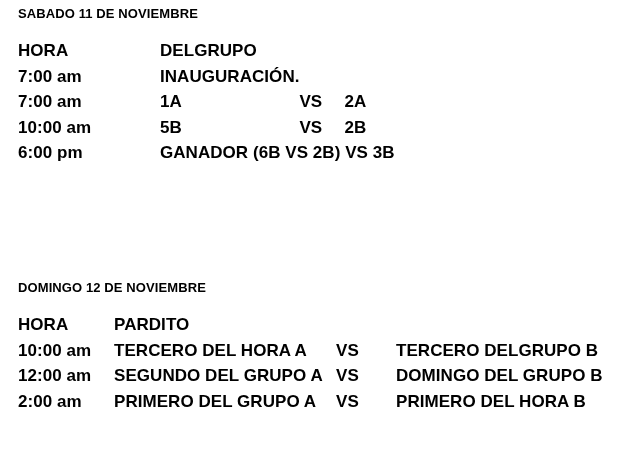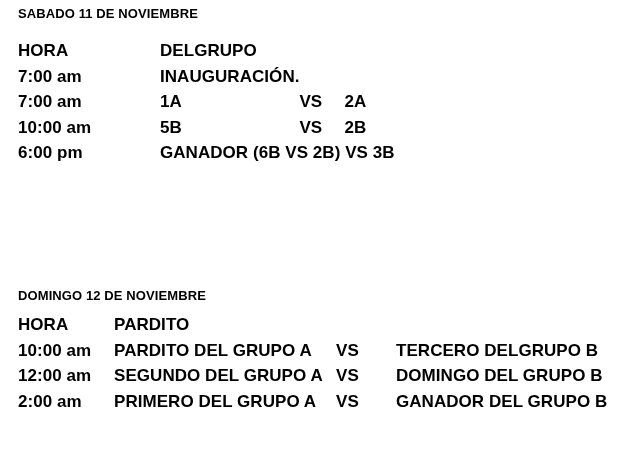--- a/index.html
+++ b/index.html
@@ -51,21 +51,21 @@
   #saturday-table .col-b    { width: auto; }
 
   
   #sunday-table .col-time { width: 96px; }
   #sunday-table .col-a    { width: 222px; }
   #sunday-table .col-vs   { width: 60px; }
   #sunday-table .col-b    { width: auto; }
 
   .sat-head { top: 6px; }
   .sat-body { top: 38px; }
-  .sun-head { top: 288px; }
+  .sun-head { top: 280px; }
   .sun-body { top: 312px; }
 </style>
 </head>
 <body>
 
 <div class="page">
 
   <div class="section sat-head">
     <div class="section-title">SABADO 11 DE NOVIEMBRE</div>
   </div>
@@ -109,33 +109,33 @@
 
   <div class="section sun-body">
     <table id="sunday-table">
       <tbody>
         <tr>
           <td class="col-time">HORA</td>
           <td class="col-a" colspan="3">PARDITO</td>
         </tr>
         <tr>
           <td class="col-time">10:00 am</td>
-          <td class="col-a">PARDITO DEL GRUPO A</td>
+          <td class="col-a">TERCERO DEL HORA A</td>
           <td class="col-vs">VS</td>
           <td class="col-b">TERCERO DELGRUPO B</td>
         </tr>
         <tr>
           <td class="col-time">12:00 am</td>
           <td class="col-a">SEGUNDO DEL GRUPO A</td>
           <td class="col-vs">VS</td>
           <td class="col-b">DOMINGO DEL GRUPO B</td>
         </tr>
         <tr>
           <td class="col-time">2:00 am</td>
           <td class="col-a">PRIMERO DEL GRUPO A</td>
           <td class="col-vs">VS</td>
-          <td class="col-b">GANADOR DEL GRUPO B</td>
+          <td class="col-b">PRIMERO DEL HORA B</td>
         </tr>
       </tbody>
     </table>
   </div>
 
 </div>
 
 </body></html>

